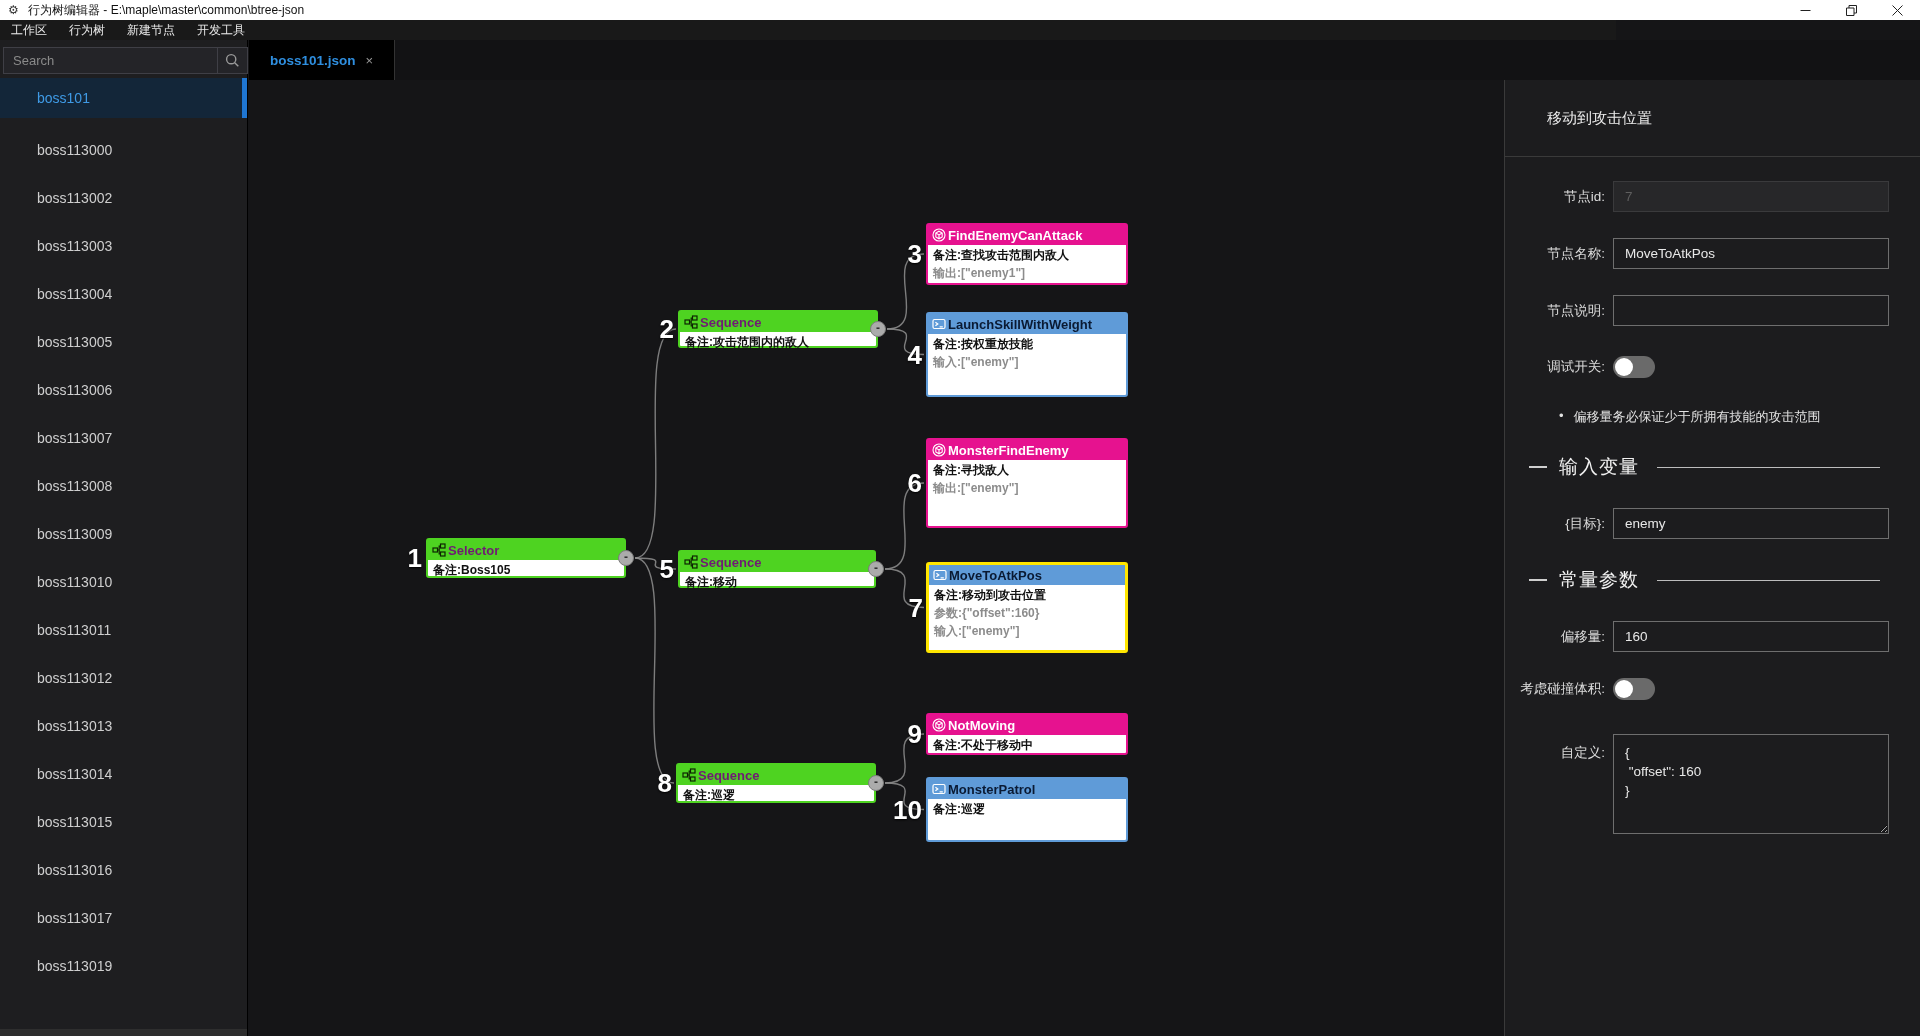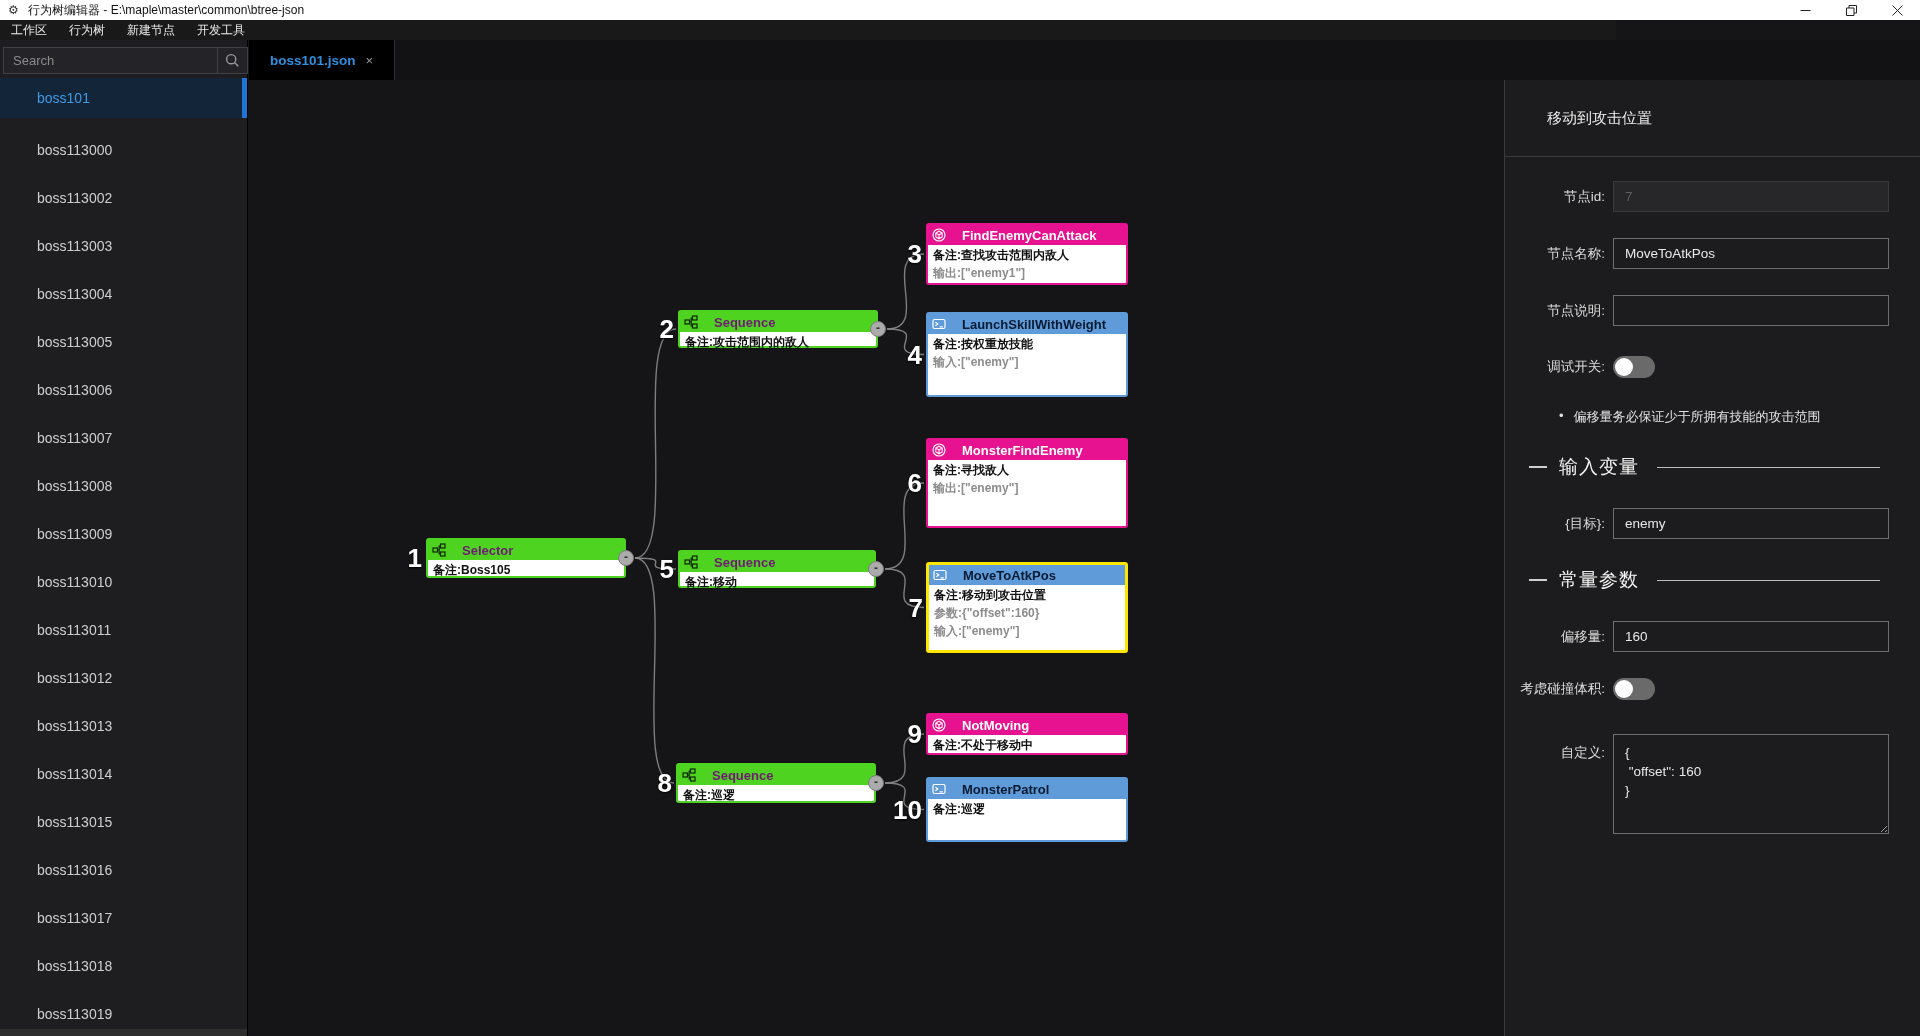--- a/index.html
+++ b/index.html
@@ -43,21 +43,21 @@
   .tab-close { color:#9a9a9a; font-size:13px; }
 
   
   .canvas { position:absolute; left:249px; top:80px; width:1255px; height:956px; background:#151517; overflow:hidden; }
   .edge-layer { position:absolute; left:0; top:0; }
   .bt-node { position:absolute; background:#fff; border-radius:3px; }
   .bt-node.composite { border:2px solid #4ed321; }
   .bt-node.condition { border:2px solid #e6128f; }
   .bt-node.action    { border:2px solid #5f9bd8; }
   .bt-node.selected  { border:3px solid #ffe600; }
-  .bt-head { height:20px; display:flex; align-items:center; gap:16px; padding:0 4px;
+  .bt-head { height:20px; display:flex; align-items:center; gap:2px; padding:0 4px;
     font-size:13px; font-weight:bold; }
   .composite .bt-head { background:#4ed321; color:#701a75; }
   .condition .bt-head { background:#e6128f; color:#ffffff; }
   .action    .bt-head { background:#5f9bd8; color:#0a1a33; }
   .bt-head svg { width:14px; height:14px; flex:none; }
   .bt-body { padding:1px 5px; }
   .bt-line { font-size:12px; line-height:18px; color:#8c8c8c; font-weight:600; white-space:nowrap; }
   .bt-line.first { color:#111; font-weight:700; }
   .out-dot { position:absolute; right:-10px; top:50%; transform:translateY(-50%);
     width:16px; height:16px; border-radius:50%; background:#ababab; border:1px solid #7c7c7c;
@@ -180,23 +180,20 @@
       <div class="side-item">
         <span>boss113015</span>
       </div>
       <div class="side-item">
         <span>boss113016</span>
       </div>
       <div class="side-item">
         <span>boss113017</span>
       </div>
       <div class="side-item">
-        <span>boss113018</span>
-      </div>
-      <div class="side-item">
         <span>boss113019</span>
       </div>
     </div>
   <div class="side-bottom"></div>
 </div>
 
 <div class="tabstrip">
   <div class="tab">
     <span class="tab-label">boss101.json</span>
     <span class="tab-close">×</span>

